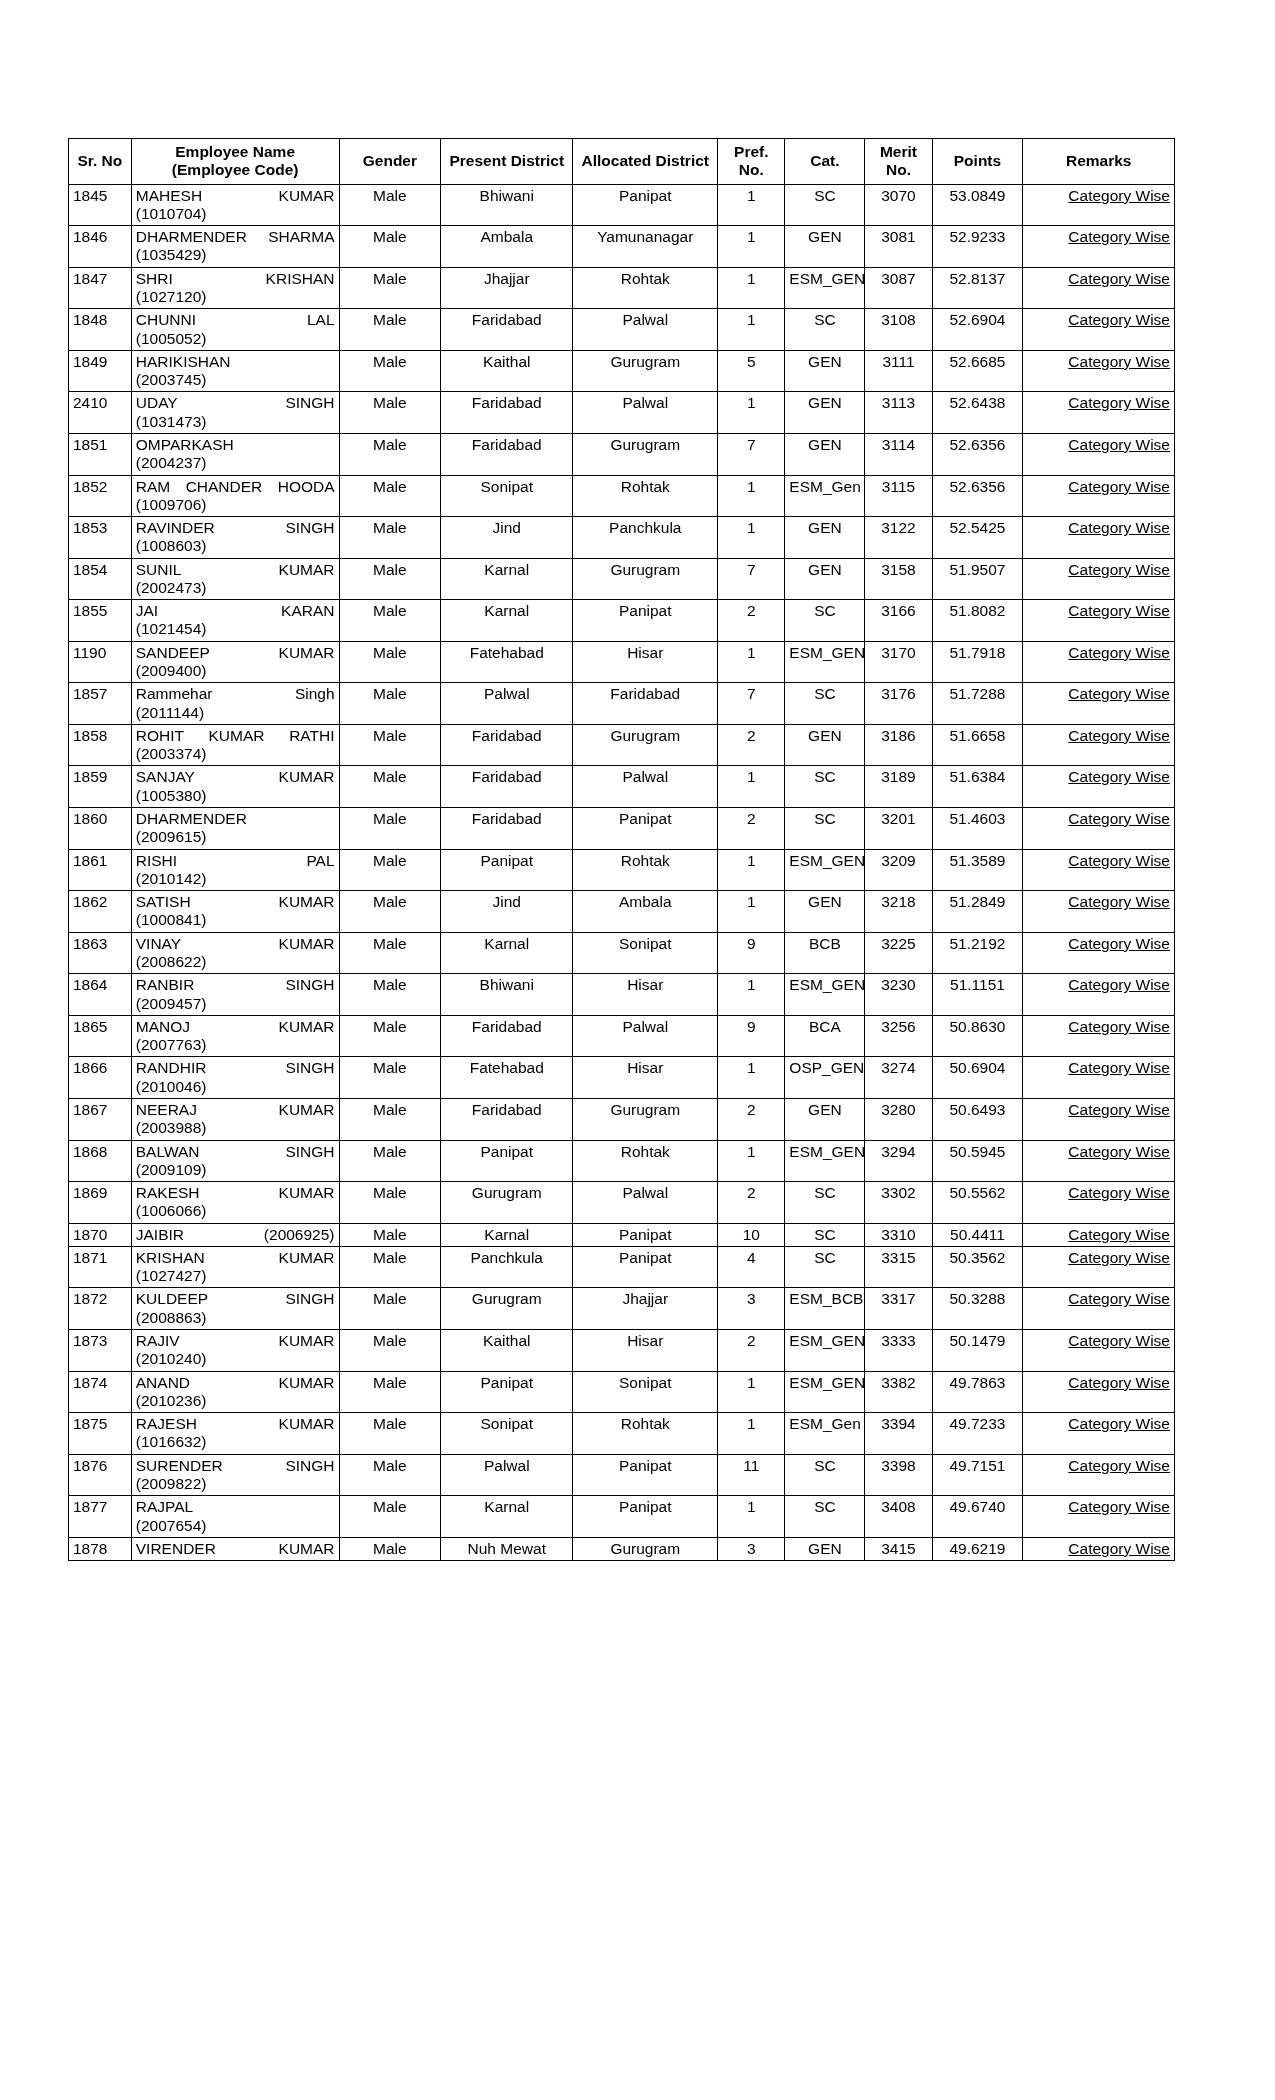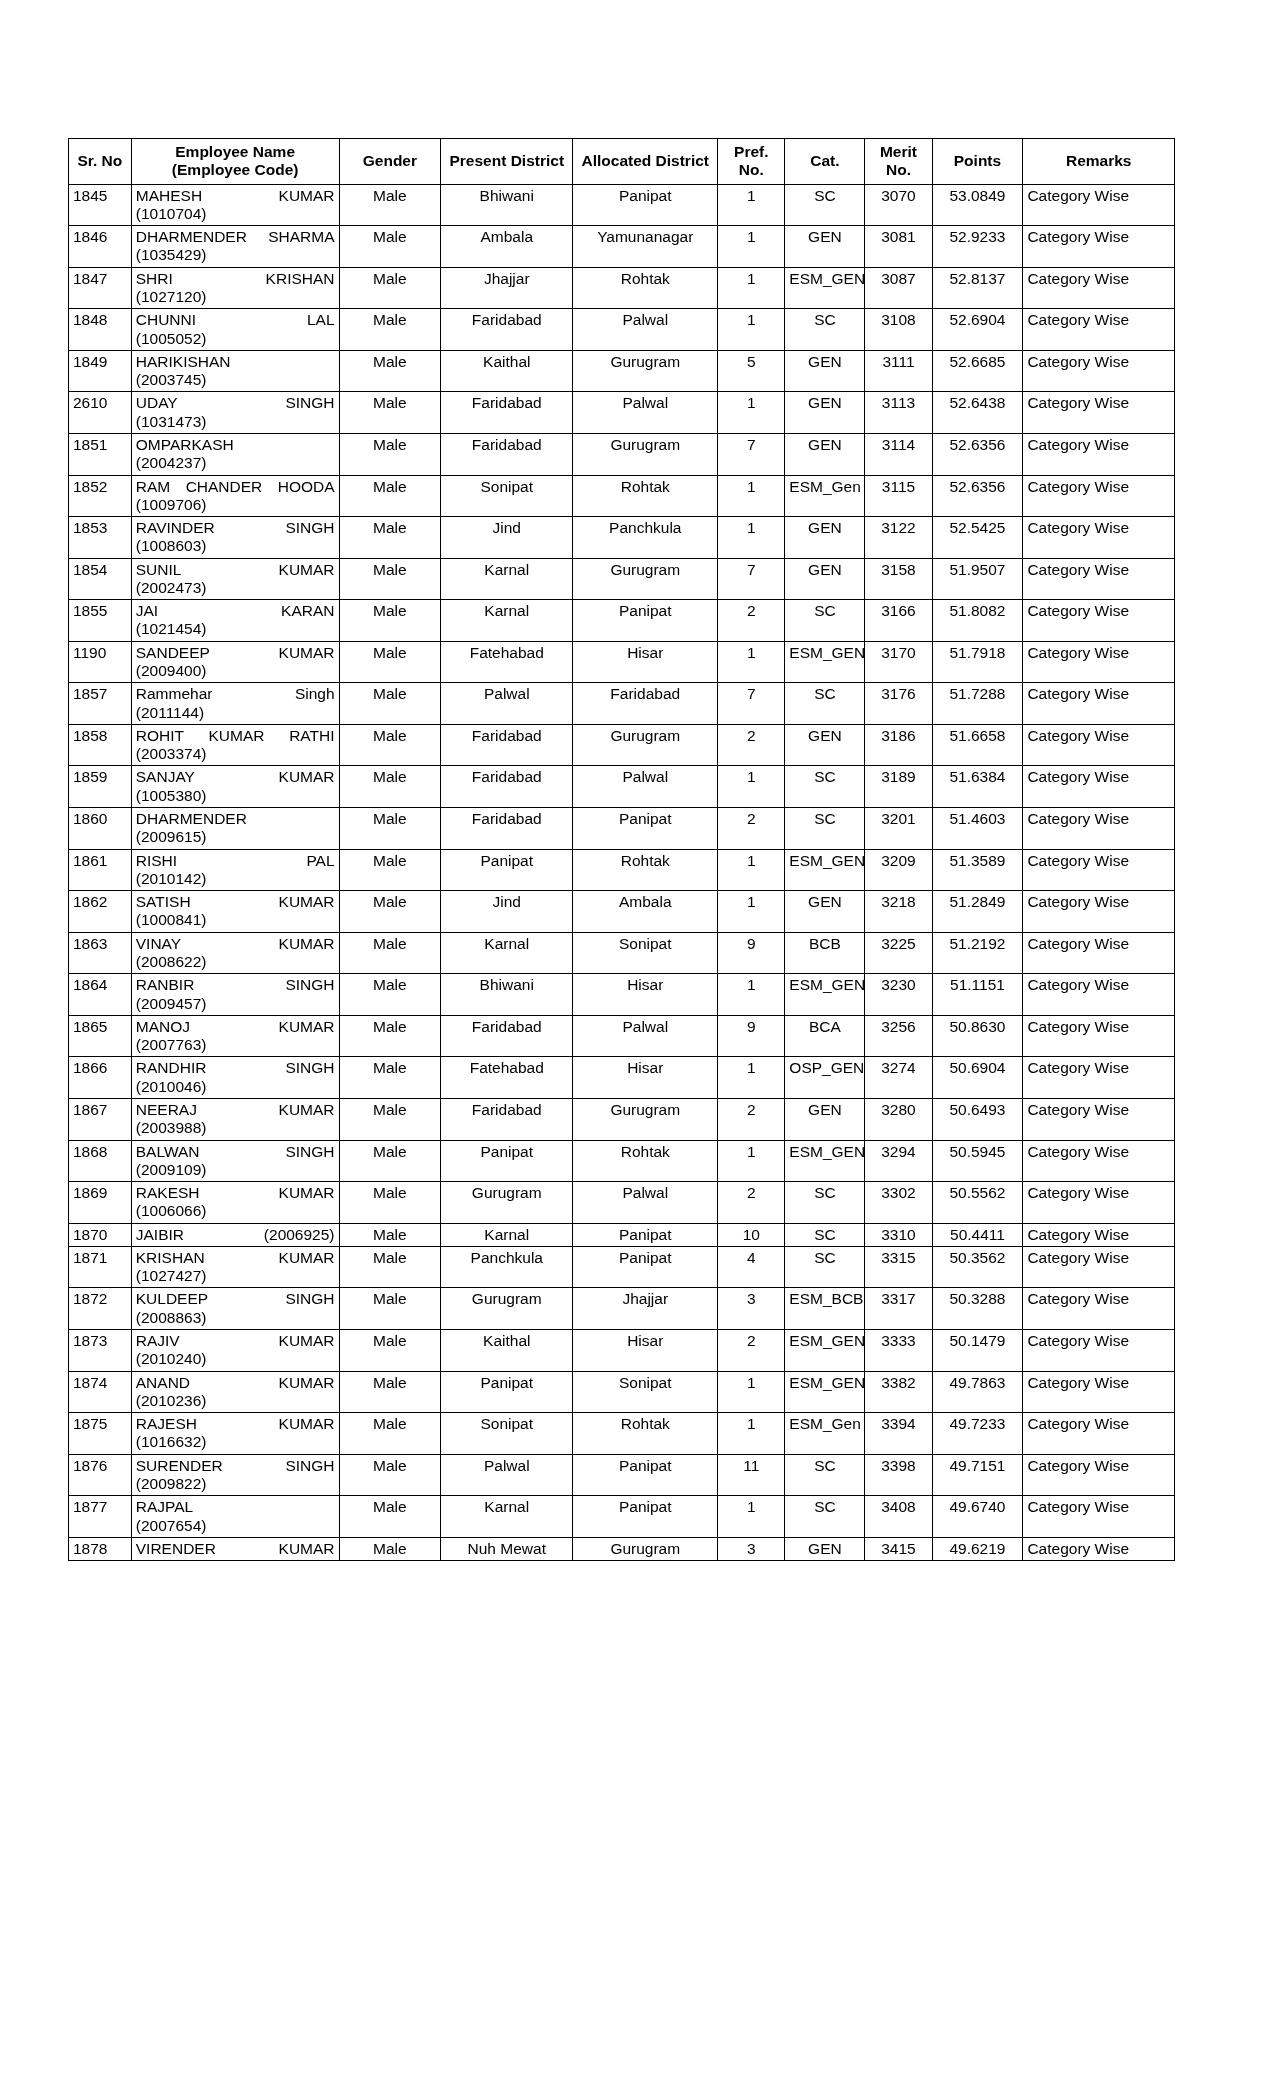--- a/index.html
+++ b/index.html
@@ -54,21 +54,21 @@
   td.sr       { text-align: left; white-space: nowrap; }
   td.name     { text-align: justify; text-align-last: justify; }
   td.name.single { text-align: left; text-align-last: left; }
   td.gender   { text-align: center; margin-top: 36px; }
   td.present  { text-align: center; }
   td.alloc    { text-align: center; }
   td.pref     { text-align: center; }
   td.cat      { text-align: center; }
   td.merit    { text-align: center; margin-top: 23px; }
   td.points   { text-align: center; }
-  td.remarks  { text-align: left; }
+  td.remarks  { text-align: right; text-decoration: underline; }
   .code-line  { display: block; }
 </style>
 </head>
 <body>
 
 <div class="page">
   <table class="roster">
     <colgroup>
       <col class="c-sr">
         <col class="c-name">
@@ -150,21 +150,21 @@
           <td class="gender">Male</td>
           <td class="present">Kaithal</td>
           <td class="alloc">Gurugram</td>
           <td class="pref">5</td>
           <td class="cat">GEN</td>
           <td class="merit">3111</td>
           <td class="points">52.6685</td>
           <td class="remarks">Category Wise</td>
         </tr>
         <tr>
-          <td class="sr">2610</td>
+          <td class="sr">2410</td>
           <td class="name">UDAY SINGH<span class="code-line">(1031473)</span></td>
           <td class="gender">Male</td>
           <td class="present">Faridabad</td>
           <td class="alloc">Palwal</td>
           <td class="pref">1</td>
           <td class="cat">GEN</td>
           <td class="merit">3113</td>
           <td class="points">52.6438</td>
           <td class="remarks">Category Wise</td>
         </tr>

